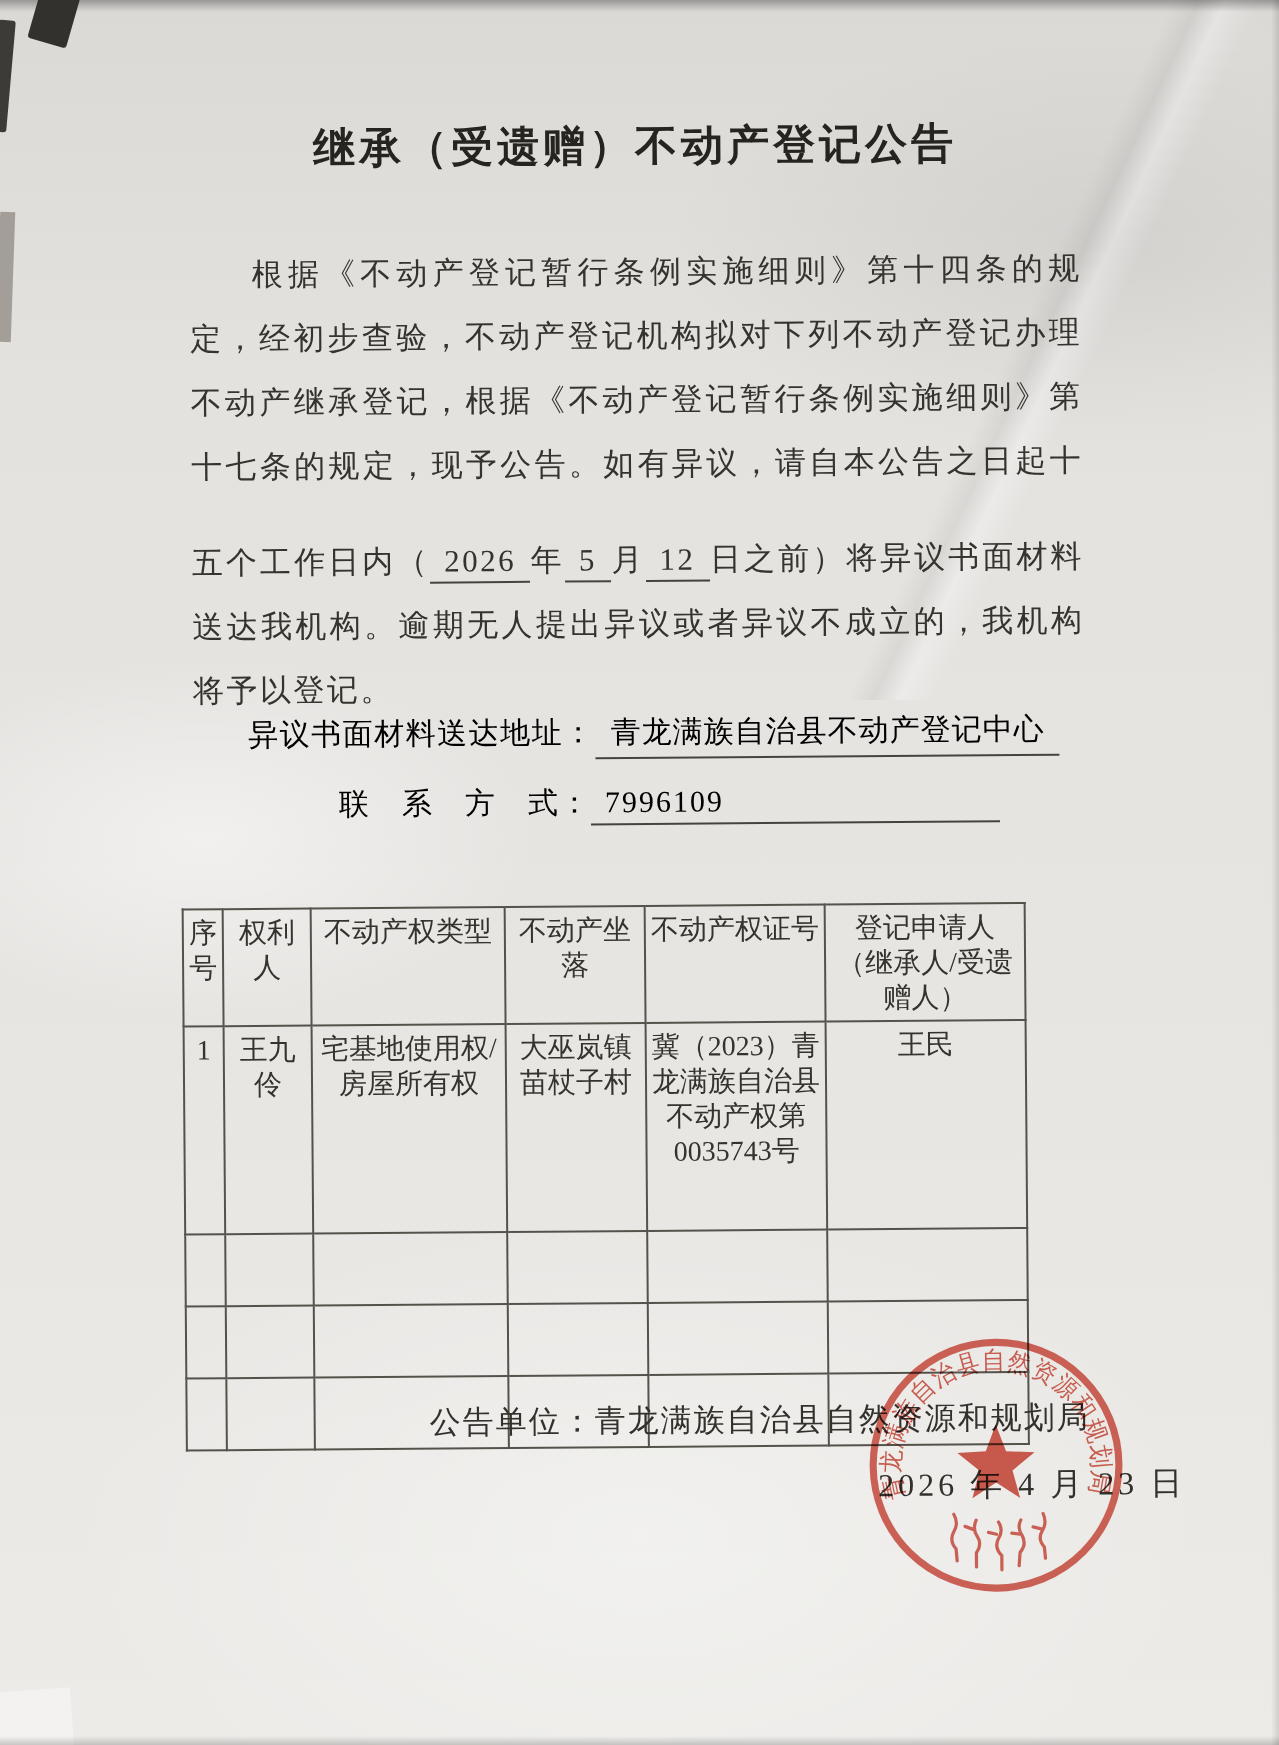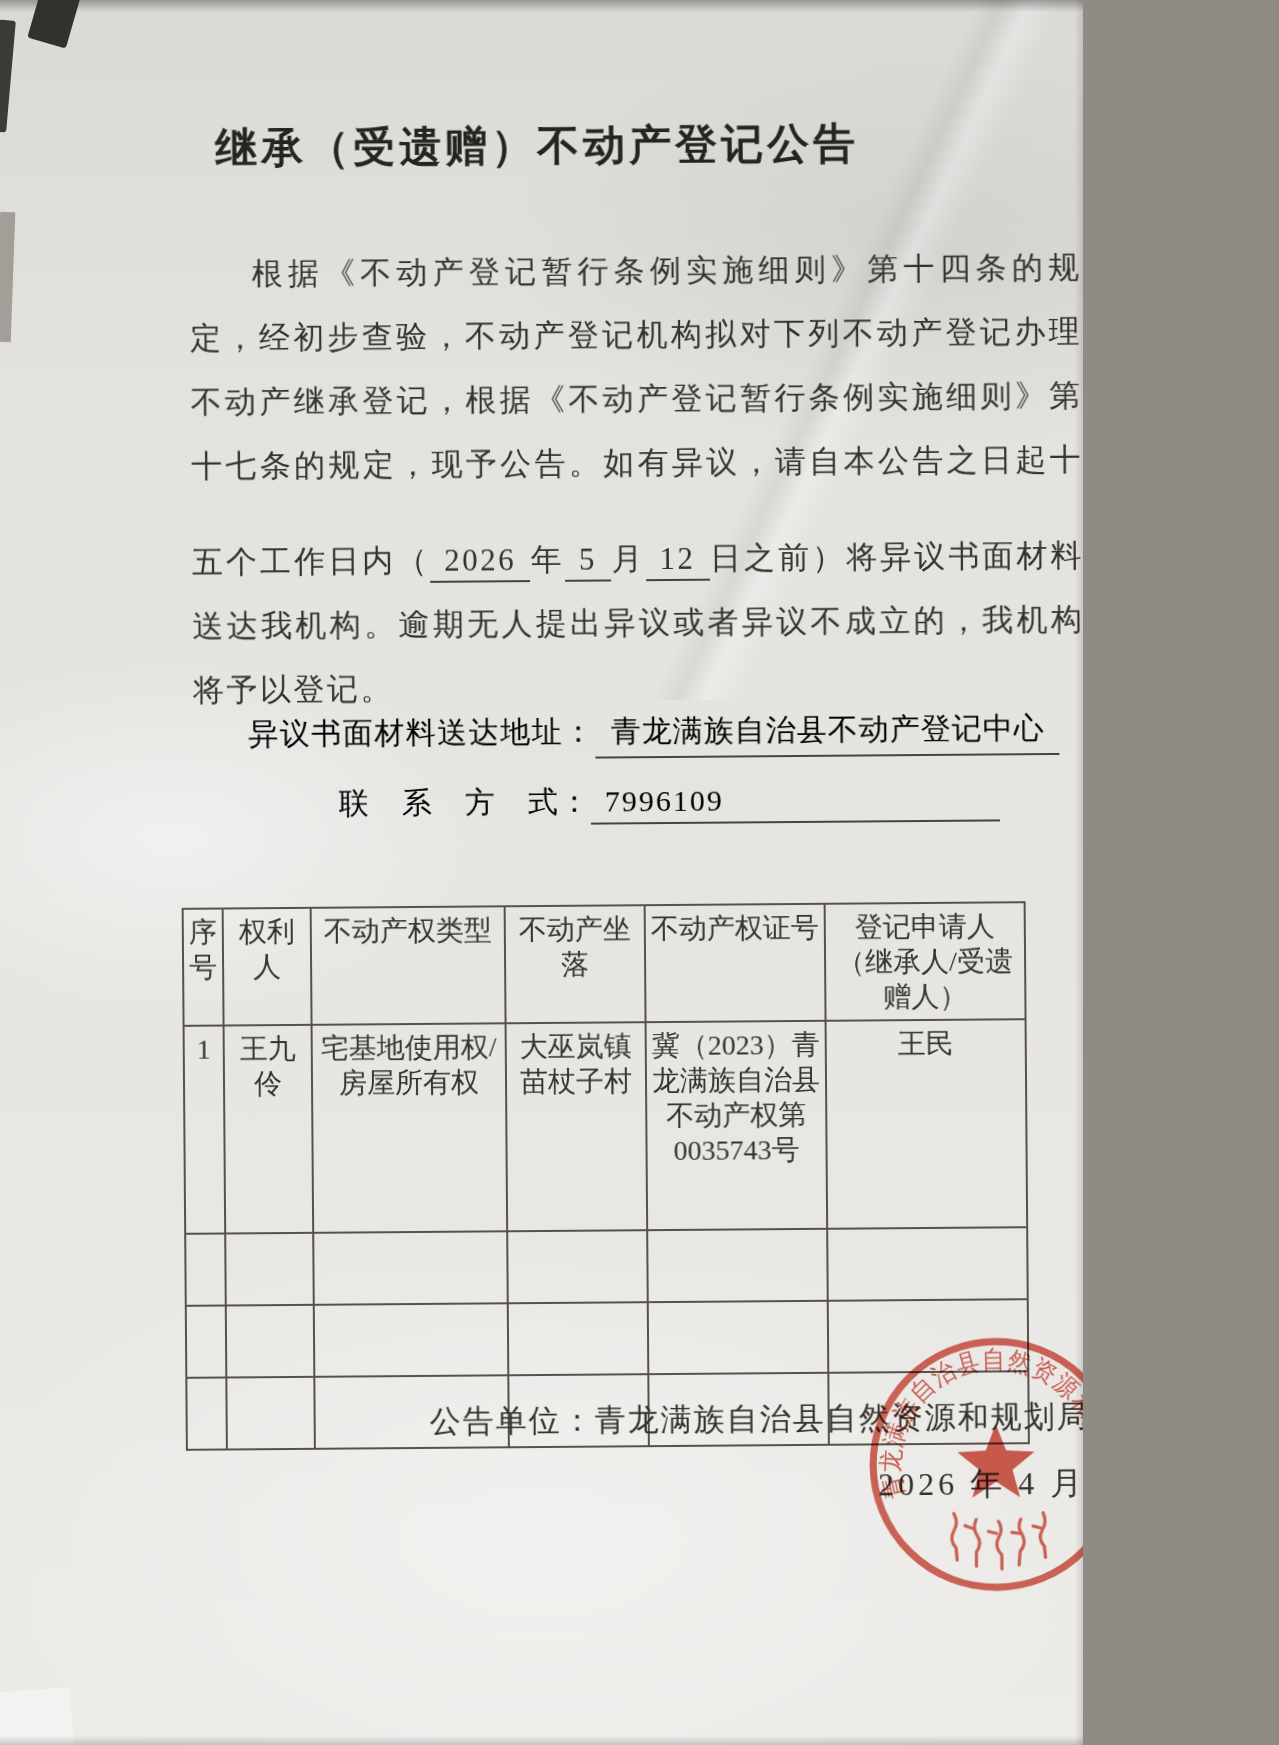--- a/index.html
+++ b/index.html
@@ -3,21 +3,21 @@
 <meta charset="utf-8">
 <style>
   html,body{margin:0;padding:0;}
   body{
     width:1279px;height:1745px;
     background:#8f8c86;
     font-family:"Liberation Serif","DejaVu Serif",serif;
     overflow:hidden;
   }
   .photo{
-    position:relative;width:1083px;height:1745px;overflow:hidden;
+    position:relative;width:1279px;height:1745px;overflow:hidden;
     background-image:
       linear-gradient(115deg, transparent 46%, rgba(0,0,0,0.05) 49%, rgba(255,255,255,0.28) 52%, transparent 56%),
       radial-gradient(ellipse 700px 340px at 86% 14%, rgba(0,0,0,0.06), transparent 62%),
       radial-gradient(ellipse 560px 300px at 16% 48%, rgba(255,255,255,0.45), transparent 60%),
       radial-gradient(ellipse 900px 500px at 50% 88%, rgba(255,255,255,0.35), transparent 65%),
       linear-gradient(180deg, #dbd9d6 0%, #e4e2df 22%, #e7e5e2 55%, #ecebe8 100%);
     background-repeat:no-repeat;
     background-size:520px 760px, auto, auto, auto, auto;
     background-position:right -40px top -60px, 0 0, 0 0, 0 0, 0 0;
   }

